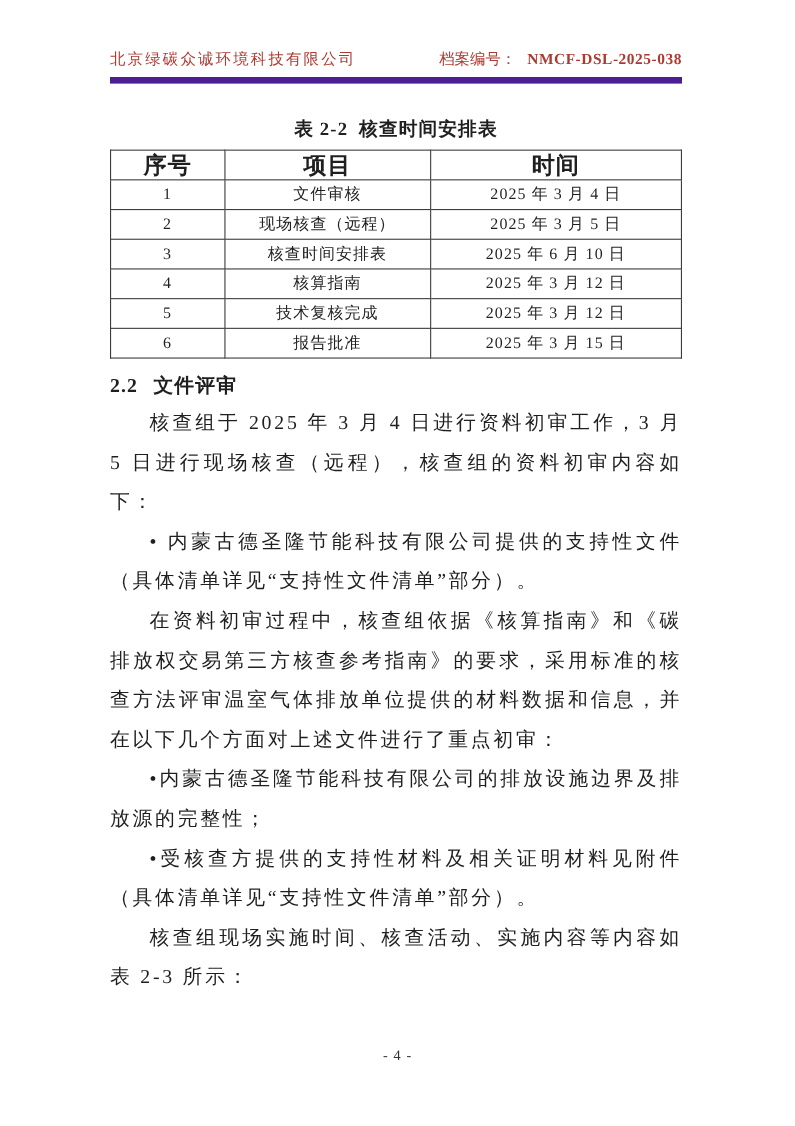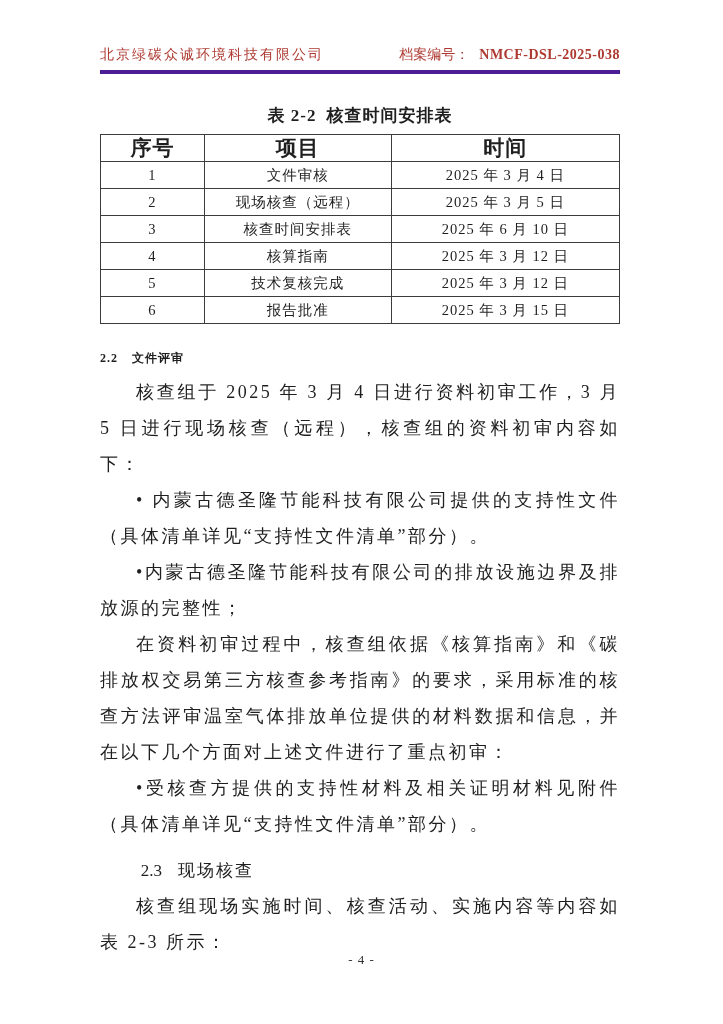--- a/index.html
+++ b/index.html
@@ -20,21 +20,21 @@
     overflow: hidden;
   }
   .content {
     padding: 46px 103px 0 100px;
   }
   
   .doc-header {
     display: flex;
     justify-content: space-between;
     align-items: flex-end;
-    border-bottom: 4px solid #4c1d95;
+    border-bottom: 6px solid #4c1d95;
     padding-bottom: 6px;
     color: var(--accent);
     font-size: 14px;
     line-height: 18px;
   }
   .doc-header .company {
     letter-spacing: 2px;
   }
   .doc-header .archive {
     display: flex;
@@ -67,22 +67,22 @@
     height: 27px;
     line-height: 22px;
     letter-spacing: 1px;
   }
   table.schedule th { font-weight: bold; font-size: 21px; }
   table.schedule col.c1 { width: 20%; }
   table.schedule col.c2 { width: 36%; }
   table.schedule col.c3 { width: 44%; }
   
   .h2 {
-    margin-top: 18px;
-    font-size: 12px;
+    margin-top: 8px;
+    font-size: 18px;
     font-weight: bold;
     line-height: 32px;
     letter-spacing: 1px;
   }
   .h2 .num { margin-right: 14px; }
   .h3 {
     margin-top: 12px;
     padding-left: 2.4em;
     font-size: 17px;
     font-weight: normal;
@@ -174,26 +174,23 @@
         </tr>
       </tbody>
     </table>
 
     <div class="h2">
       <span class="num">2.2</span><span>文件评审</span>
     </div>
 
     <p class="body">核查组于 2025 年 3 月 4 日进行资料初审工作，3 月 5 日进行现场核查（远程），核查组的资料初审内容如下：</p>
     <p class="body">• 内蒙古德圣隆节能科技有限公司提供的支持性文件（具体清单详见“支持性文件清单”部分）。</p>
+    <p class="body">在资料初审过程中，核查组依据《核算指南》和《碳排放权交易第三方核查参考指南》的要求，采用标准的核查方法评审温室气体排放单位提供的材料数据和信息，并在以下几个方面对上述文件进行了重点初审：</p>
     <p class="body">•内蒙古德圣隆节能科技有限公司的排放设施边界及排放源的完整性；</p>
-    <p class="body">在资料初审过程中，核查组依据《核算指南》和《碳排放权交易第三方核查参考指南》的要求，采用标准的核查方法评审温室气体排放单位提供的材料数据和信息，并在以下几个方面对上述文件进行了重点初审：</p>
     <p class="body">•受核查方提供的支持性材料及相关证明材料见附件（具体清单详见“支持性文件清单”部分）。</p>
 
-    <div class="h3">
-      <span class="num">2.3</span><span>现场核查</span>
-    </div>
 
     <p class="body">核查组现场实施时间、核查活动、实施内容等内容如表 2-3 所示：</p>
 
   </div>
 
   <div class="doc-footer">- 4 -</div>
 </div>
 
 </body></html>

